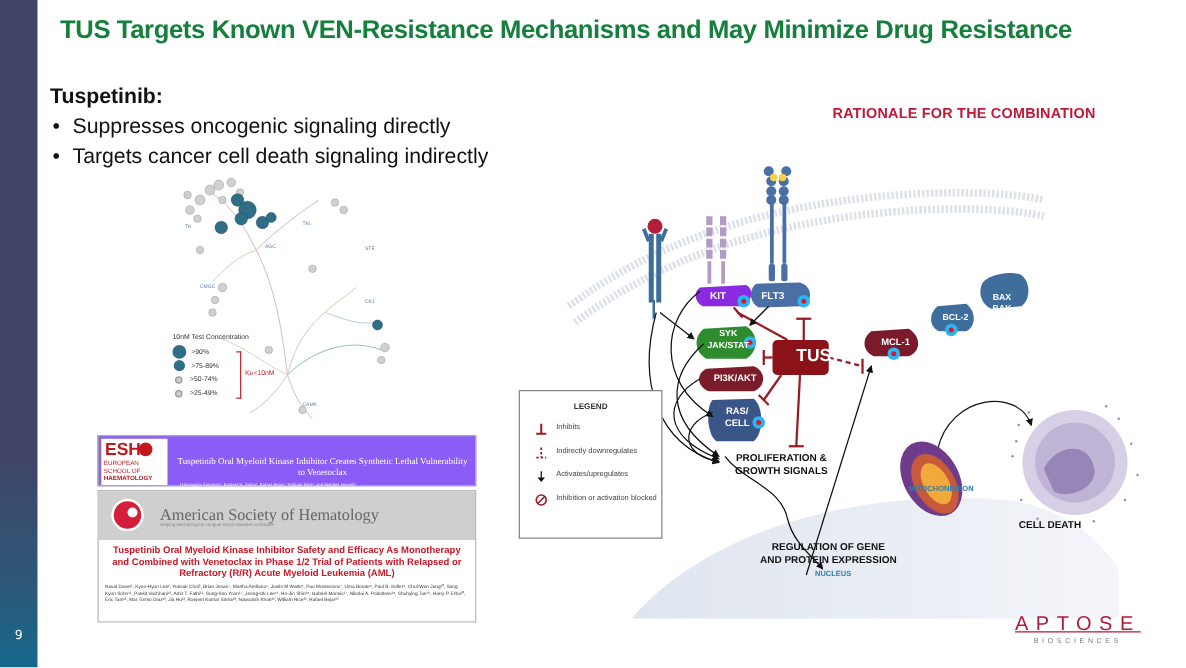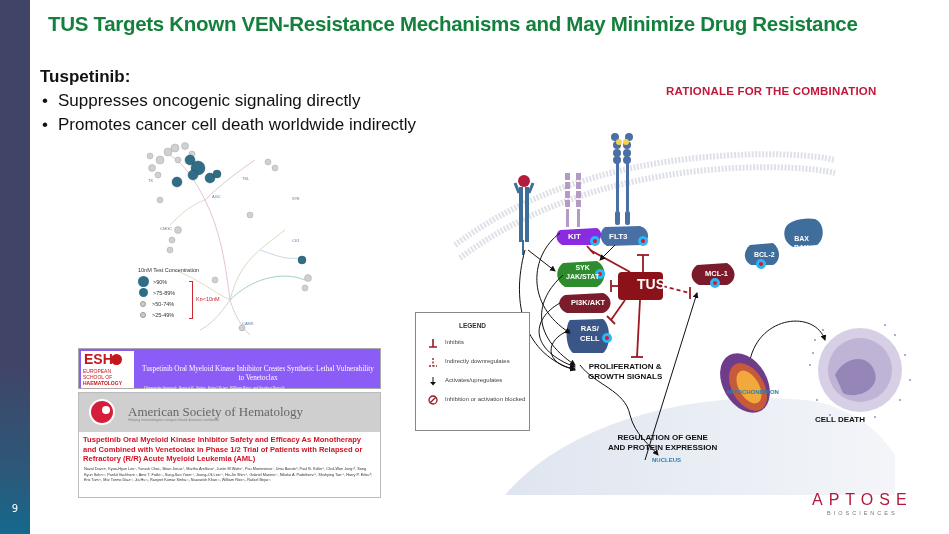--- a/index.html
+++ b/index.html
@@ -55,56 +55,56 @@
   
   .ash-card {
     position: absolute; left: 78px; top: 392px; width: 303px; height: 106px;
     background: #fff; border: 1px solid #bbb;
   }
   .ash-header { height: 39px; background: #cfcfcf; position: relative; }
   .ash-logo { position: absolute; left: 10px; top: 6px; width: 26px; height: 26px; border-radius: 50%; background: #d41e3c; border: 2px solid #fff; }
   .ash-logo::after { content: ""; position: absolute; left: 11px; top: 5px; width: 8px; height: 8px; border-radius: 50%; background: #fff; }
   .ash-name { position: absolute; left: 49px; top: 11px; font-family: "Liberation Serif", serif; font-size: 13px; color: #666; }
   .ash-tag { position: absolute; left: 49px; top: 25px; font-size: 3.6px; color: #888; }
-  .ash-title { font-size: 7.6px; color: #d01424; font-weight: bold; line-height: 9.6px; margin-top: 3px; padding: 0 4px; }
+  .ash-title { font-size: 7.6px; color: #d01424; font-weight: bold; text-align: center; line-height: 9.6px; margin-top: 3px; padding: 0 4px; }
   .ash-authors { font-size: 3.8px; color: #333; line-height: 5.8px; padding: 3px 5px; }
 
   
   .rationale {
     position: absolute; left: 666px; top: 84px; color: #c3173a; font-weight: bold;
     font-size: 11.5px; line-height: 14px; letter-spacing: 0.2px; text-align: center;
   }
   .diagram { position: absolute; left: 415px; top: 125px; width: 534px; height: 370px; }
 
   .legend-box {
     position: absolute; left: 415px; top: 312px; width: 115px; height: 119px;
     border: 1px solid #888; background: #fff;
   }
   .legend-title { text-align: center; font-size: 6.5px; font-weight: bold; color: #333; margin-top: 9px; }
   .legend-row { display: flex; align-items: flex-start; font-size: 6px; color: #444; margin-top: 9px; padding-left: 12px; line-height: 8px; }
   .legend-row svg { flex: none; margin-right: 7px; }
 
   .lbl { position: absolute; font-weight: bold; white-space: nowrap; text-align: center; }
   .aptose { position: absolute; left: 812px; top: 491px; text-align: center; }
-  .aptose-name { color: #b3193a; font-size: 16px; letter-spacing: 6px; }
+  .aptose-name { color: #b3193a; font-size: 16px; letter-spacing: 6px; text-decoration: underline; }
   .aptose-sub { color: #777; font-size: 5.5px; letter-spacing: 3px; margin-top: 1px; }
 </style>
 </head>
 <body>
 
 <div class="side-bar"></div>
 <div class="page-number">9</div>
 
 <div class="slide-title">TUS Targets Known VEN-Resistance Mechanisms and May Minimize Drug Resistance</div>
 
 <div class="intro">
   <div class="intro-heading">Tuspetinib:</div>
   <ul class="intro-list">
     <li>Suppresses oncogenic signaling directly</li>
-    <li>Promotes cancer cell death worldwide indirectly</li>
+    <li>Targets cancer cell death signaling indirectly</li>
   </ul>
 </div>
 
 <svg class="kinome" viewBox="0 0 200 210">
   <g stroke-width="0.8" fill="none">
     <path d="M100 170 C95 130 90 100 75 70 C65 50 55 35 40 25" stroke="#d9b5c7"></path>
     <path d="M75 70 C90 55 110 40 125 30" stroke="#d9b5c7"></path>
     <path d="M75 70 C60 75 50 85 40 95" stroke="#d8d0b8"></path>
     <path d="M100 170 C110 130 130 120 155 100" stroke="#c8d4b3"></path>
     <path d="M100 170 C120 150 150 140 175 150" stroke="#8cc4b4"></path>

